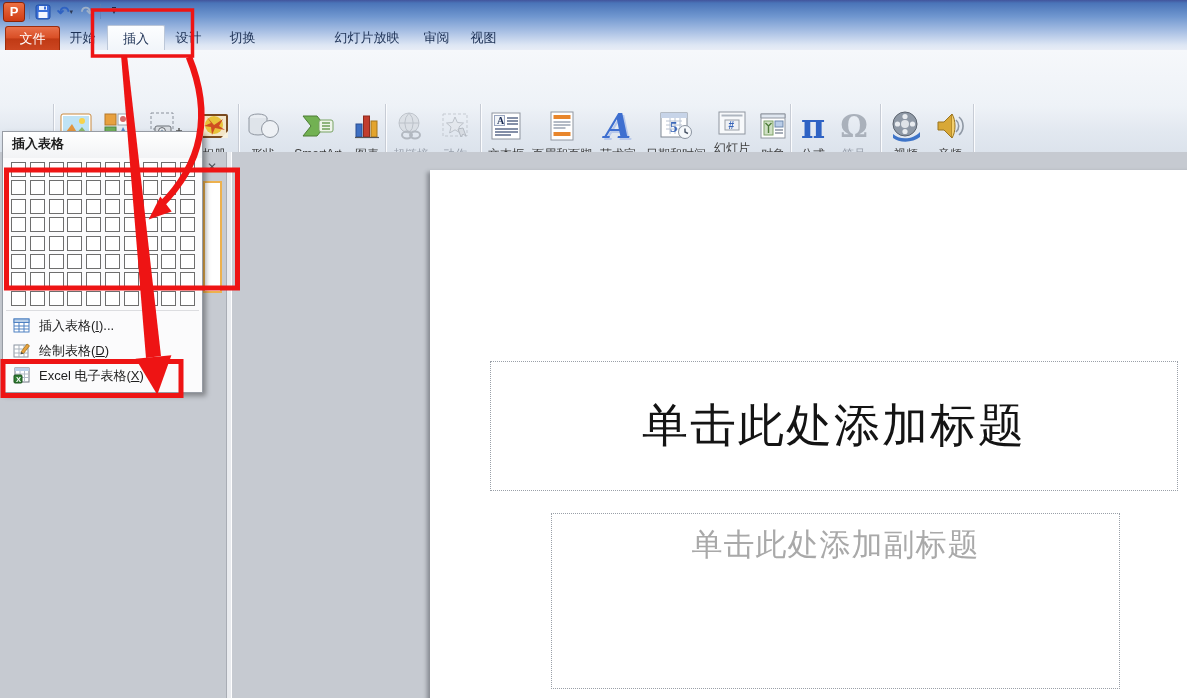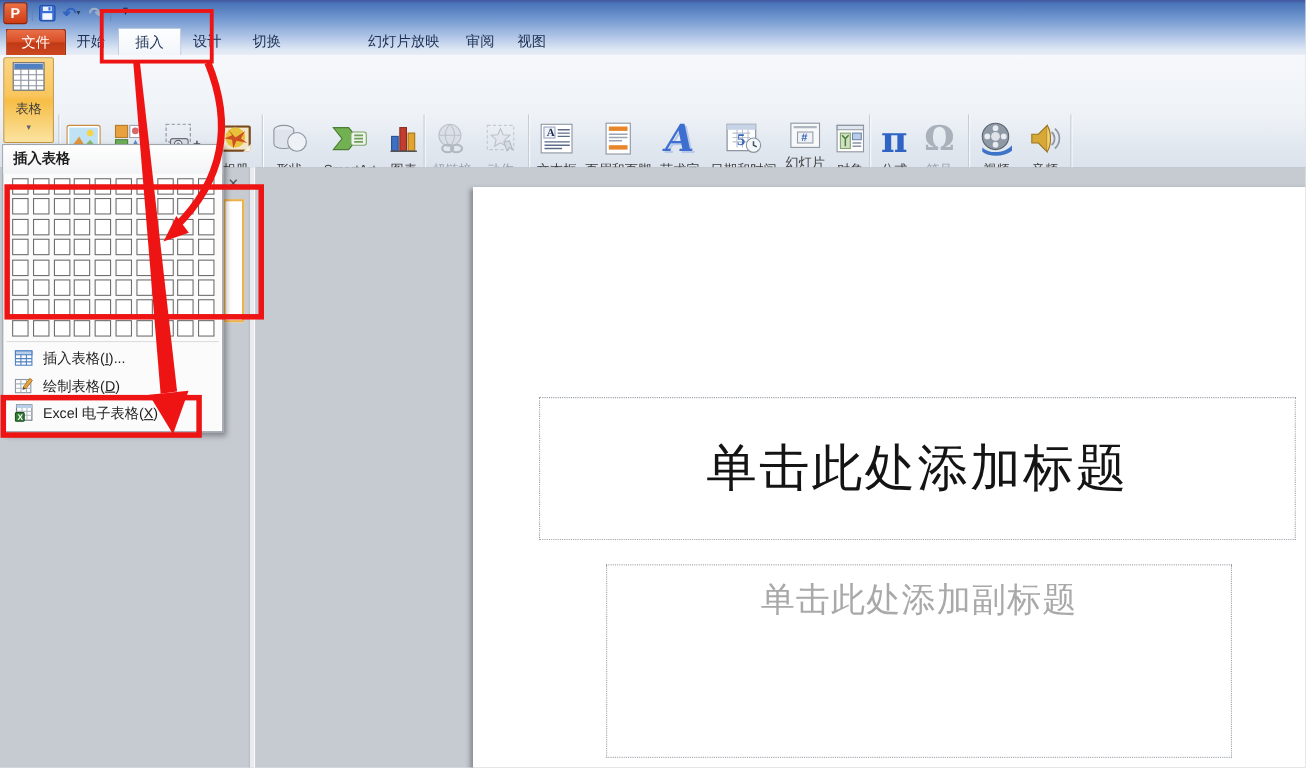--- a/index.html
+++ b/index.html
@@ -338,32 +338,20 @@
         <svg width="30" height="32" viewBox="0 0 30 32">
             <path d="M3 12 h6 L17 4 V28 L9 20 H3 Z" fill="#d8a837" stroke="#9a7420"></path>
             <path d="M17 4 C21 10 21 22 17 28" fill="#f3cf6e" stroke="#9a7420"></path>
             <path d="M21 10 a8 8 0 0 1 0 12 M24 7 a12 12 0 0 1 0 18" stroke="#8f98a4" fill="none" stroke-width="1.6"></path>
           </svg>
       </span>
         <span class="lbl">音频</span>
     </div>
   </div>
 
-  <div id="table-button">
-    <span>
-      <svg width="30" height="27" viewBox="0 0 30 27">
-          <rect x="1" y="1" width="28" height="25" fill="#fff" stroke="#5f6denominator770" stroke-width="0"></rect>
-          <rect x="1" y="1" width="28" height="25" fill="#fff" stroke="#5f6770"></rect>
-          <rect x="2" y="2" width="26" height="5" fill="#4f81c2"></rect>
-          <path d="M1 7 h28 M1 12 h28 M1 17 h28 M1 22 h28 M8 7 v19 M15 7 v19 M22 7 v19" stroke="#8a93a0" stroke-width="1"></path>
-        </svg>
-    </span>
-    <span class="lbl" style="margin-top:4px">表格</span>
-    <span style="font-size:8px;color:#5c6471;margin-top:5px">▾</span>
-  </div>
 
   <div id="slides-panel"></div>
   <div id="panel-close">✕</div>
   <div id="thumb"></div>
   <div id="splitter"></div>
 
   <div id="canvas">
     <div id="slide">
       <div class="ph" id="ph-title">单击此处添加标题</div>
       <div class="ph" id="ph-subtitle">单击此处添加副标题</div>

